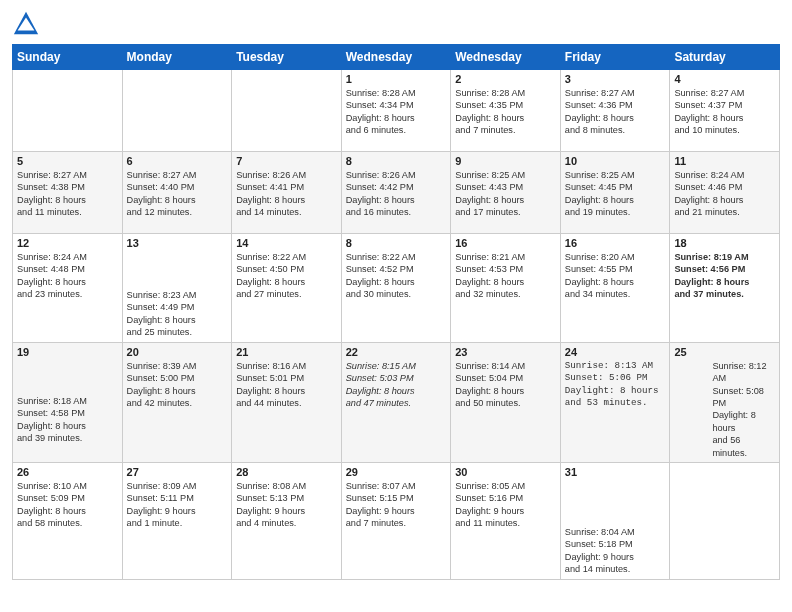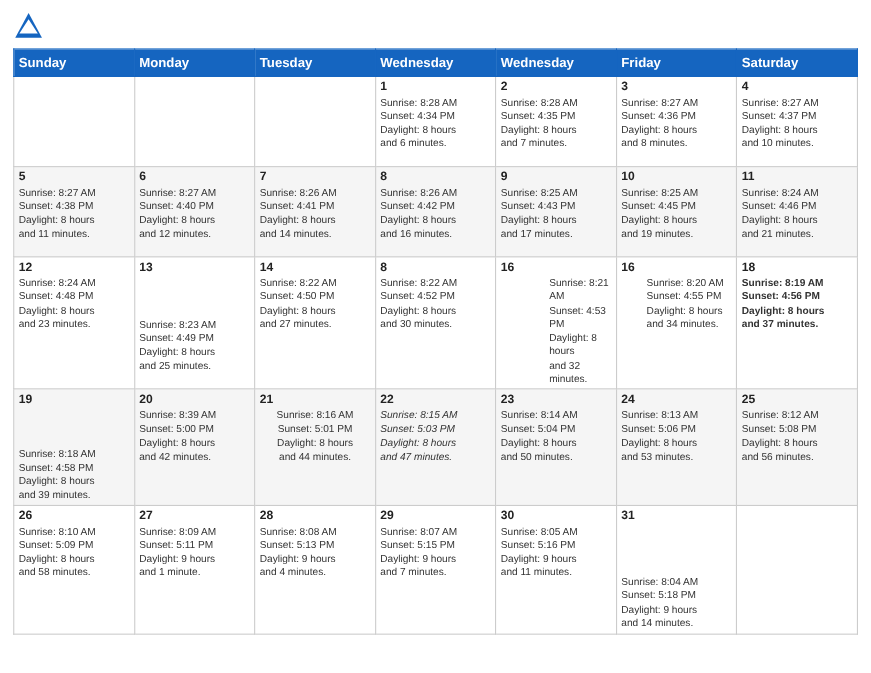--- a/index.html
+++ b/index.html
@@ -235,28 +235,28 @@
           </td>
           <td>
             <div class="day-number">8</div>
             <div class="day-info" style="white-space: pre-line;">Sunrise: 8:22 AM
 Sunset: 4:52 PM
 Daylight: 8 hours
 and 30 minutes.</div>
           </td>
           <td>
             <div class="day-number">16</div>
-            <div class="day-info" style="white-space: pre-line; margin-left: 44px;">Sunrise: 8:21 AM
+            <div class="day-info" style="white-space: pre-line;">Sunrise: 8:21 AM
 Sunset: 4:53 PM
 Daylight: 8 hours
 and 32 minutes.</div>
           </td>
           <td>
             <div class="day-number">16</div>
-            <div class="day-info" style="white-space: pre-line; margin-left: 23px;">Sunrise: 8:20 AM
+            <div class="day-info" style="white-space: pre-line;">Sunrise: 8:20 AM
 Sunset: 4:55 PM
 Daylight: 8 hours
 and 34 minutes.</div>
           </td>
           <td>
             <div class="day-number">18</div>
             <div class="day-info" style="white-space: pre-line; font-weight: bold;">Sunrise: 8:19 AM
 Sunset: 4:56 PM
 Daylight: 8 hours
 and 37 minutes.</div>
@@ -272,49 +272,49 @@
           </td>
           <td>
             <div class="day-number">20</div>
             <div class="day-info" style="white-space: pre-line;">Sunrise: 8:39 AM
 Sunset: 5:00 PM
 Daylight: 8 hours
 and 42 minutes.</div>
           </td>
           <td>
             <div class="day-number">21</div>
-            <div class="day-info" style="white-space: pre-line; text-align: center;">Sunrise: 8:16 AM
+            <div class="day-info" style="white-space: pre-line;">Sunrise: 8:16 AM
 Sunset: 5:01 PM
 Daylight: 8 hours
 and 44 minutes.</div>
           </td>
           <td>
             <div class="day-number">22</div>
             <div class="day-info" style="white-space: pre-line; font-style: italic;">Sunrise: 8:15 AM
 Sunset: 5:03 PM
 Daylight: 8 hours
 and 47 minutes.</div>
           </td>
           <td>
             <div class="day-number">23</div>
             <div class="day-info" style="white-space: pre-line;">Sunrise: 8:14 AM
 Sunset: 5:04 PM
 Daylight: 8 hours
 and 50 minutes.</div>
           </td>
           <td>
             <div class="day-number">24</div>
-            <div class="day-info" style="white-space: pre-line;">Sunrise: 8:13 AM
+            <div class="day-info" style="white-space: pre-line; font-family: Liberation Mono, monospace;">Sunrise: 8:13 AM
 Sunset: 5:06 PM
 Daylight: 8 hours
 and 53 minutes.</div>
           </td>
           <td>
             <div class="day-number">25</div>
-            <div class="day-info" style="white-space: pre-line;">Sunrise: 8:12 AM
+            <div class="day-info" style="white-space: pre-line; margin-left: 38px;">Sunrise: 8:12 AM
 Sunset: 5:08 PM
 Daylight: 8 hours
 and 56 minutes.</div>
           </td>
         </tr>
         <tr>
           <td>
             <div class="day-number">26</div>
             <div class="day-info" style="white-space: pre-line;">Sunrise: 8:10 AM
 Sunset: 5:09 PM

